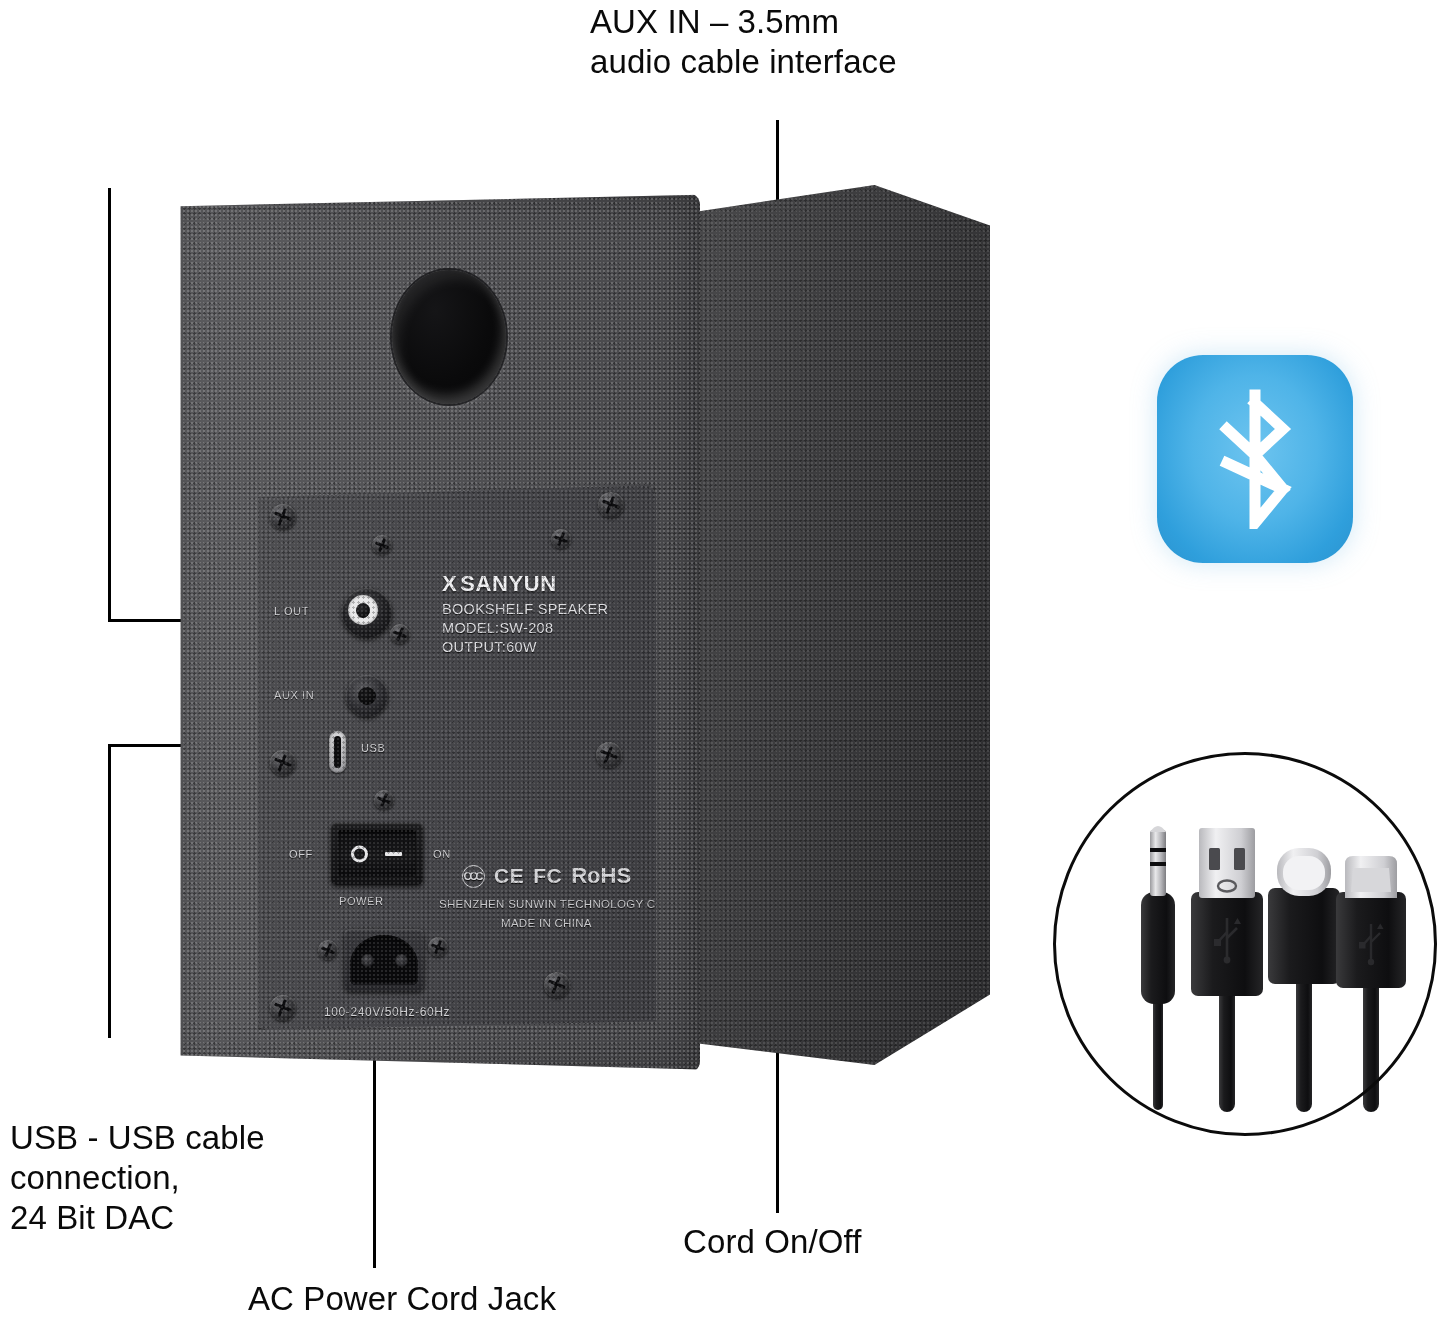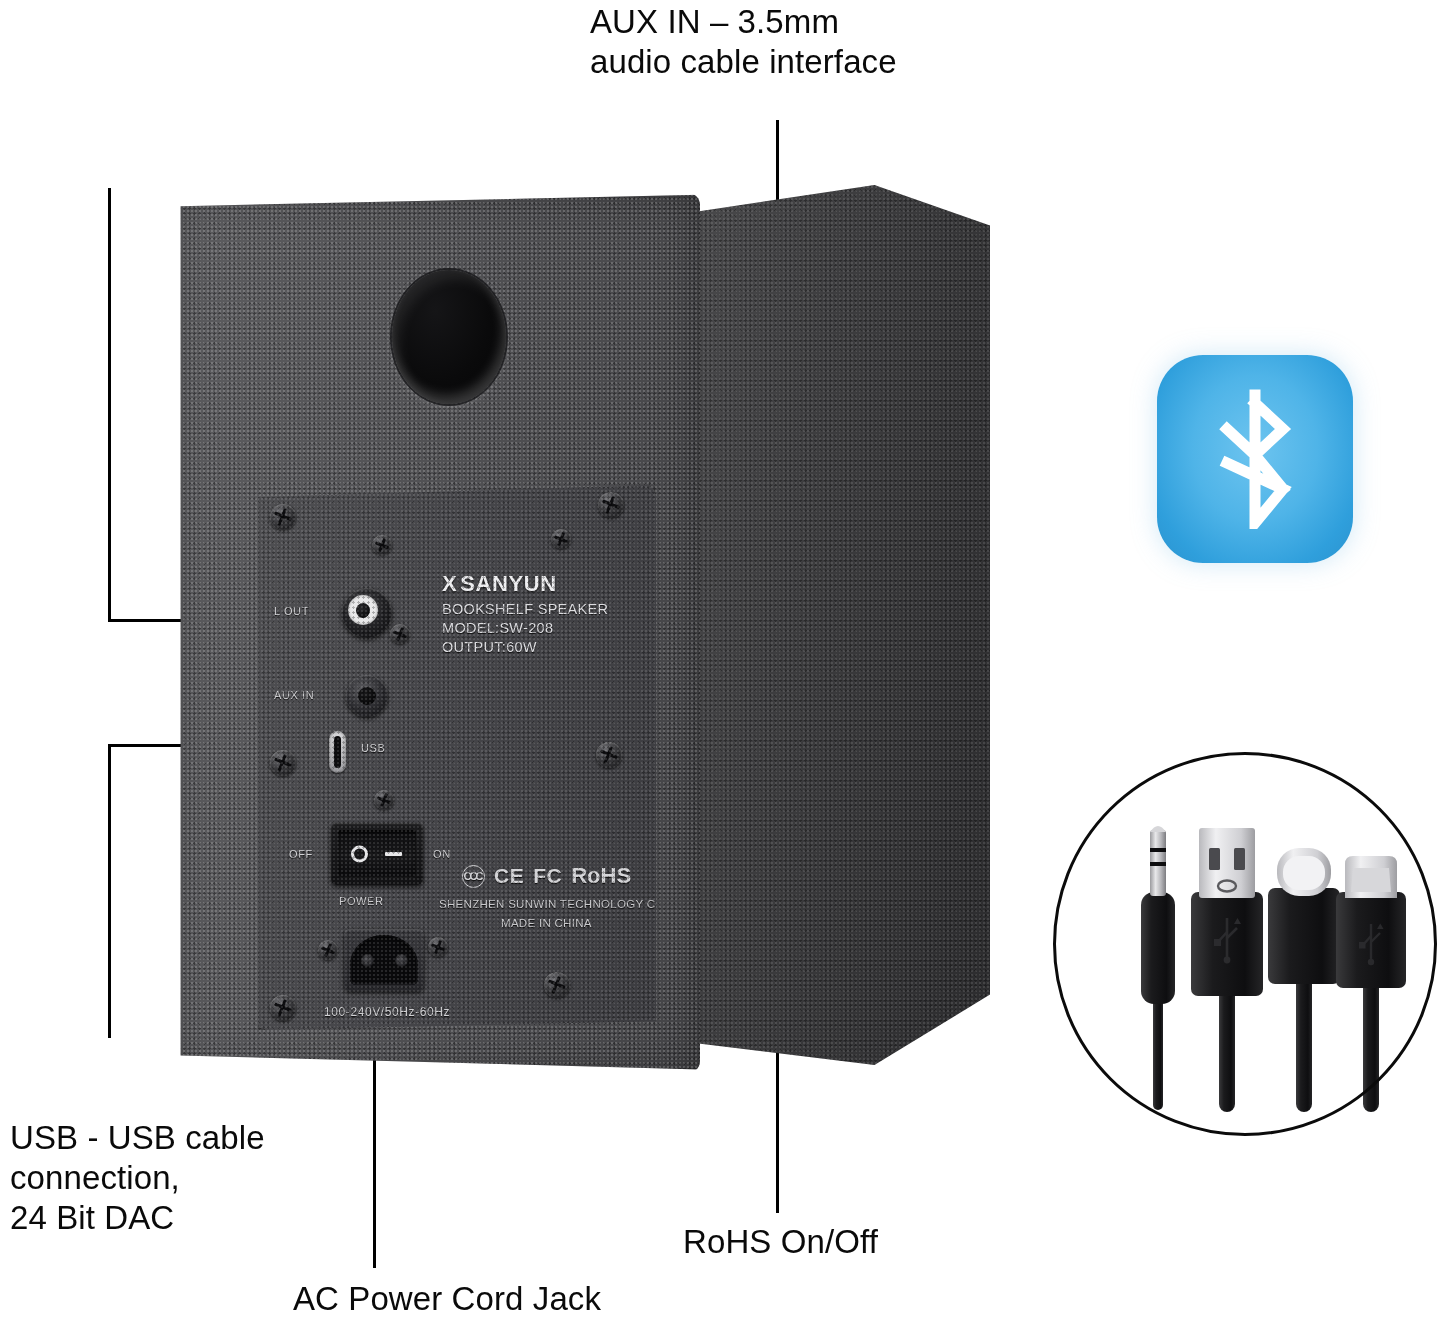--- a/index.html
+++ b/index.html
@@ -26,21 +26,21 @@
     font-family: "Liberation Sans", sans-serif;
     font-size: 33px;
     line-height: 40px;
     color: #0a0a0a;
     white-space: pre-line;
     letter-spacing: 0.1px;
   }
   #callout-lout   { left: 4px;   top: 22px;  width: 420px; }
   #callout-aux    { left: 590px; top: 2px;   width: 420px; }
   #callout-usb    { left: 2px;   top: 1118px;width: 330px; margin-left: 8px; }
-  #callout-ac     { left: 248px; top: 1279px;width: 420px; margin-left: 45px; }
+  #callout-ac     { left: 248px; top: 1279px;width: 420px; }
   #callout-power  { left: 683px; top: 1222px;width: 330px; }
 
   
   .leader {
     position: absolute;
     background: #000;
   }
   .lv { width: 3px; }
   .lh { height: 3px; }
 
@@ -348,21 +348,21 @@
 
   <div class="callout" id="callout-aux">AUX IN  –  3.5mm
 audio cable interface</div>
 
   <div class="callout" id="callout-usb">USB - USB cable
 connection,
 24 Bit DAC</div>
 
   <div class="callout" id="callout-ac">AC Power Cord Jack</div>
 
-  <div class="callout" id="callout-power">RoHS On/Off</div>
+  <div class="callout" id="callout-power">Cord On/Off</div>
 
   <div class="leader lv" style="left:108px; top:188px; height:434px;"></div>
   <div class="leader lh" style="left:108px; top:619px; width:258px;"></div>
 
   <div class="leader lv" style="left:776px; top:120px; height:572px;"></div>
   <div class="leader lh" style="left:408px; top:690px; width:371px;"></div>
 
   <div class="leader lv" style="left:108px; top:744px; height:294px;"></div>
   <div class="leader lh" style="left:108px; top:744px; width:243px;"></div>
 

